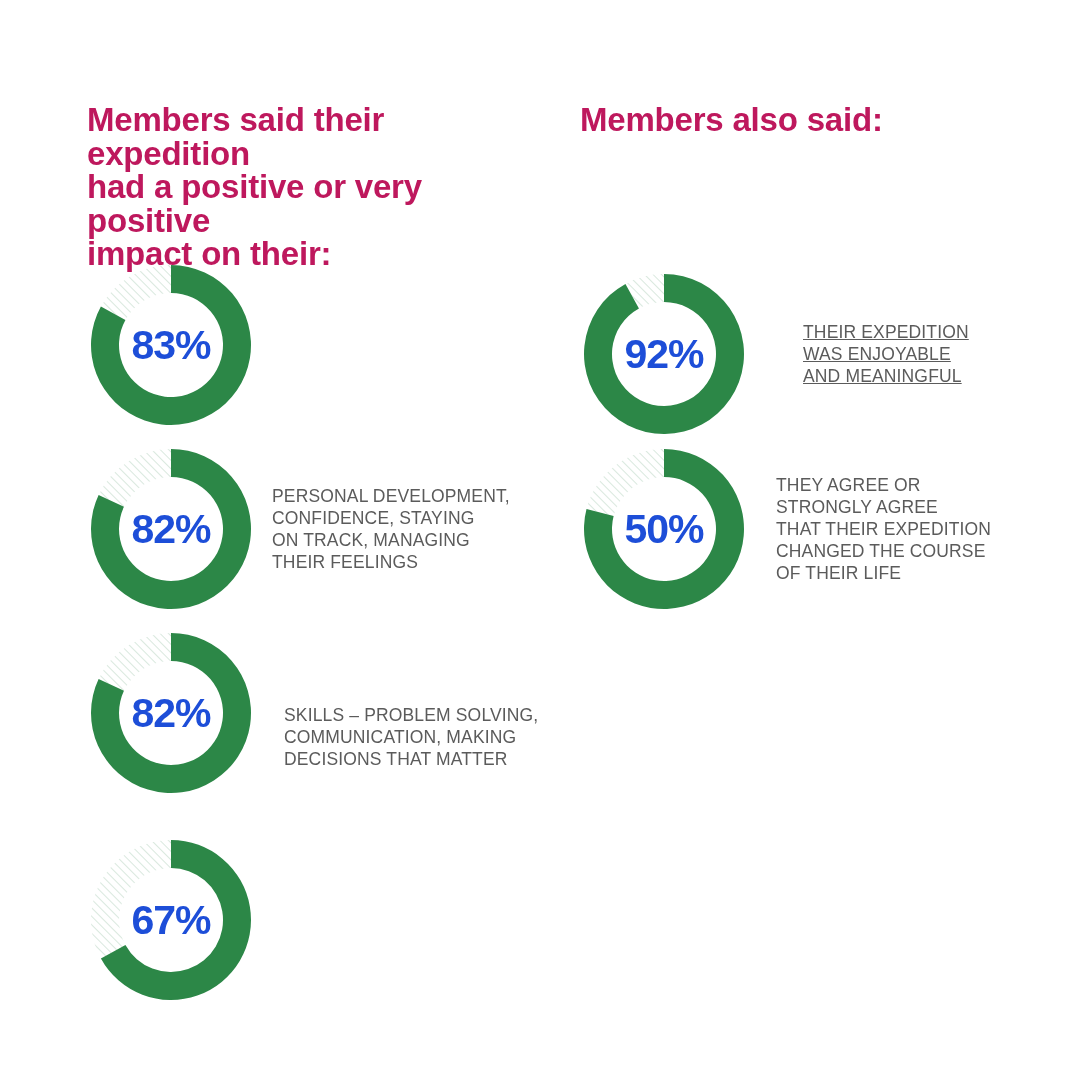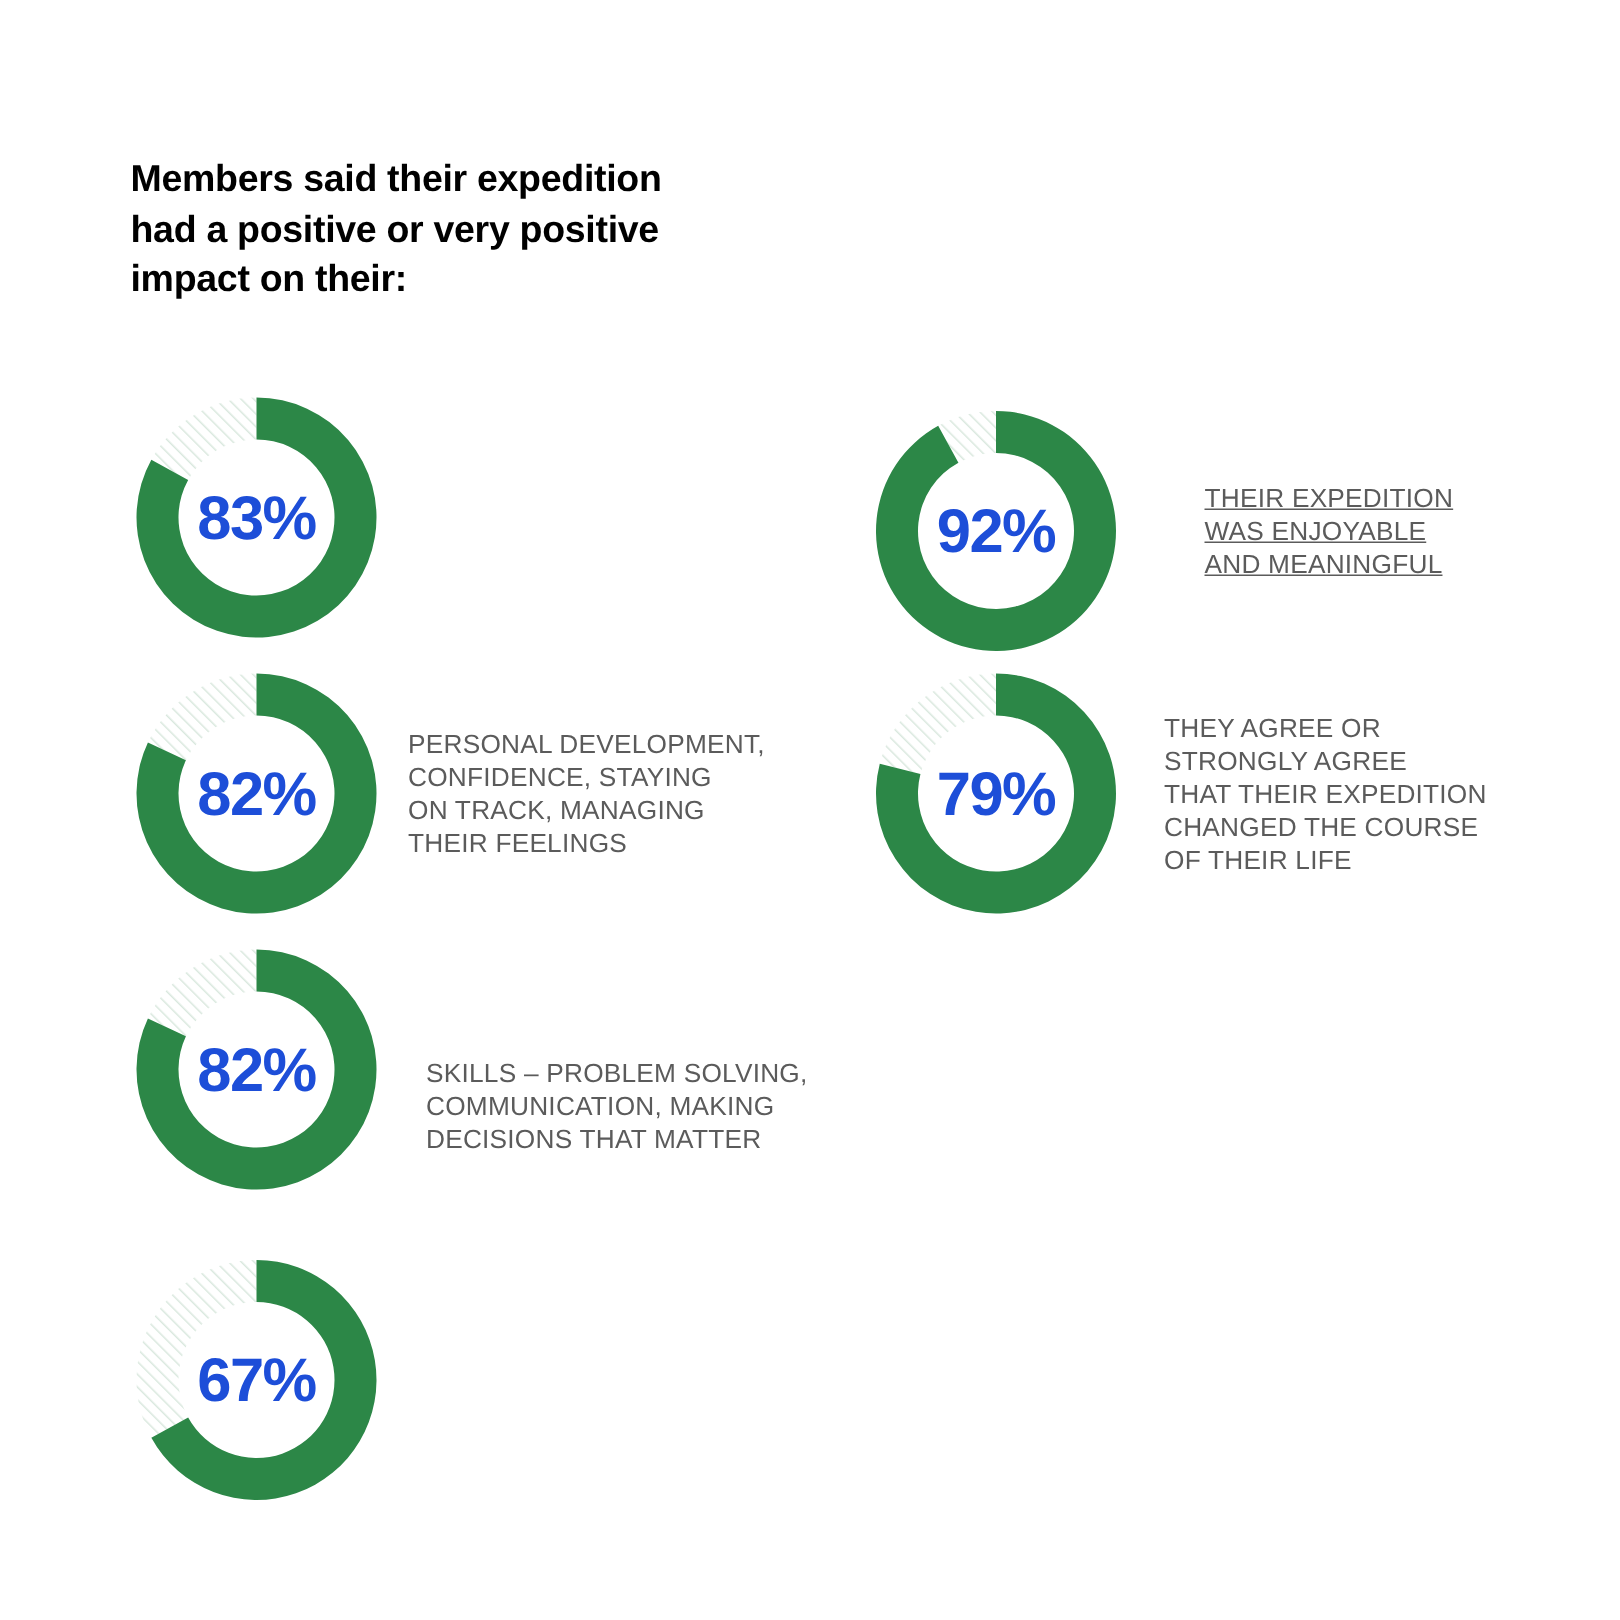--- a/index.html
+++ b/index.html
@@ -21,24 +21,24 @@
     position: absolute;
     inset: 0;
     width: 1080px;
     height: 1080px;
   }
 
   
   .heading {
     position: absolute;
     font-weight: bold;
-    font-size: 25px;
+    font-size: 33px;
     line-height: 33.5px;
     letter-spacing: -0.2px;
-    color: #000000;
+    color: #be185d;
     white-space: pre-line;
     margin: 0;
   }
   #heading-left  { left: 87px;  top: 103px; width: 440px; }
   #heading-right { left: 580px; top: 103px; width: 430px; }
 
   
   .column { position: absolute; top: 0; }
   #column-left  { left: 0; }
   #column-right { left: 0; }
@@ -93,20 +93,21 @@
 </style>
 </head>
 <body>
 
 <div id="infographic">
 
   <h1 class="heading" id="heading-left">Members said their expedition
 had a positive or very positive
 impact on their:</h1>
 
+  <h1 class="heading" id="heading-right">Members also said:</h1>
 
   <div class="column" id="column-left">
       <div class="stat-row" style="left: 90px; top: 253px;">
         <div class="donut">
           <svg viewBox="0 0 162 162" width="162" height="162">
             <defs>
               <pattern id="hatch-0" width="6" height="6" patternUnits="userSpaceOnUse" patternTransform="rotate(-45)">
                 <line x1="0" y1="0" x2="0" y2="6" stroke="#D9E8DE" stroke-width="2"></line>
               </pattern>
             </defs>
@@ -188,21 +189,21 @@
         <div class="donut">
           <svg viewBox="0 0 162 162" width="162" height="162">
             <defs>
               <pattern id="hatch-5" width="6" height="6" patternUnits="userSpaceOnUse" patternTransform="rotate(-45)">
                 <line x1="0" y1="0" x2="0" y2="6" stroke="#D9E8DE" stroke-width="2"></line>
               </pattern>
             </defs>
             <path d="M 3.513347109709528 61.104809026811566 A 80 80 0 0 1 80.99999999999999 1 L 80.99999999999999 29 A 52 52 0 0 0 30.63367562131119 68.06812586742751 Z" fill="url(#hatch-5)" fill-rule="evenodd"></path>
             <path d="M 81 1 A 80 80 0 1 1 3.513347109709528 61.104809026811566 L 30.63367562131119 68.06812586742751 A 52 52 0 1 0 81 29 Z" fill="#2C8747" fill-rule="evenodd"></path>
           </svg>
-          <div class="donut-value">79%</div>
+          <div class="donut-value">50%</div>
         </div>
         <div class="stat-label" style="width: 290px; margin-left: 31px;">THEY AGREE OR
 STRONGLY AGREE
 THAT THEIR EXPEDITION
 CHANGED THE COURSE
 OF THEIR LIFE</div>
       </div>
     </div>
 
 </div>

